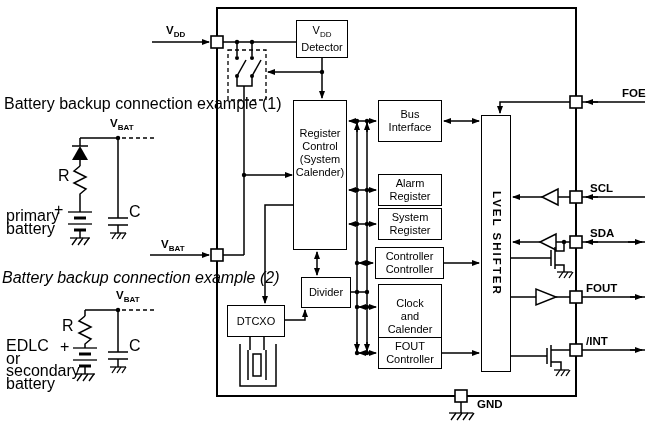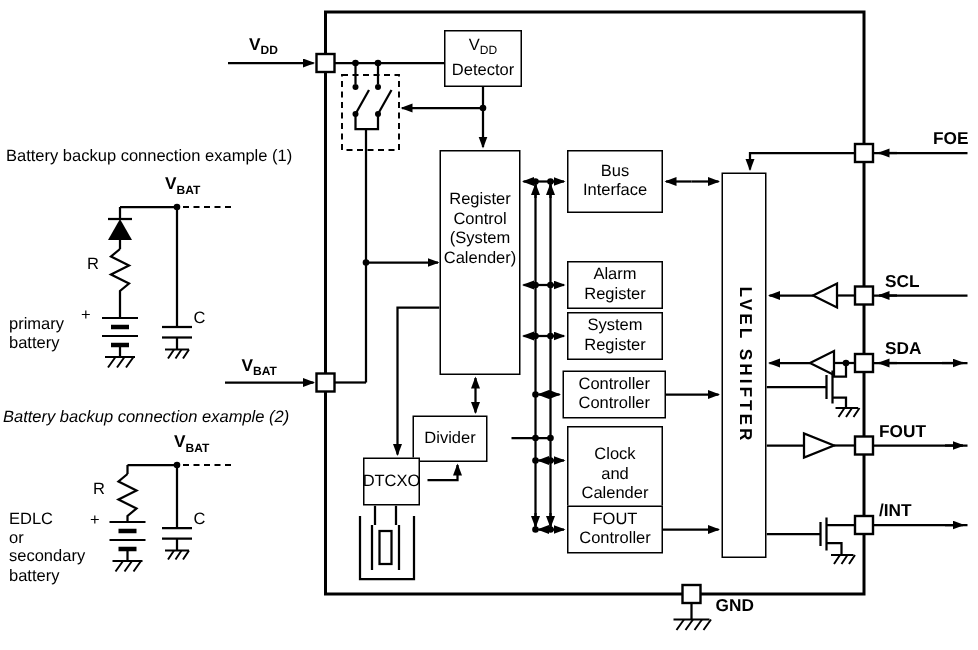--- a/index.html
+++ b/index.html
@@ -3,21 +3,21 @@
 <meta charset="utf-8">
 <style>
   html,body{margin:0;padding:0;background:#fff}
   .stage{position:relative;width:652px;height:433px;background:#fff;color:#000;
          font-family:"Liberation Sans",sans-serif;overflow:hidden}
   .stage svg{position:absolute;left:0;top:0;z-index:1}
   .blk{position:absolute;z-index:2;box-sizing:border-box;background:#fff;border:1.5px solid #000;
        display:flex;flex-direction:column;align-items:center;justify-content:center;
        font-size:11px;line-height:13px;text-align:center}
   .lbl{position:absolute;z-index:2;font-size:11.5px;font-weight:bold;white-space:nowrap}
-  .txt{position:absolute;z-index:2;font-size:11px;line-height:12.5px;white-space:nowrap}
+  .txt{position:absolute;z-index:2;font-size:16px;line-height:12.5px;white-space:nowrap}
   .sb{font-size:8px}
   .vert{writing-mode:vertical-rl;letter-spacing:2px;font-weight:bold;font-size:11.5px}
   svg .w{stroke:#000;stroke-width:1.5;fill:none}
   svg .thin{stroke:#000;stroke-width:1.3;fill:none}
   svg .thk{stroke:#000;stroke-width:3;fill:none}
   svg .dash{stroke:#000;stroke-width:1.3;fill:none;stroke-dasharray:4 3}
   svg .sq{fill:#fff;stroke:#000;stroke-width:1.6}
   svg .dot{fill:#000;stroke:none}
   svg .buf{fill:#fff;stroke:#000;stroke-width:1.5}
   svg .blkfill{fill:#000;stroke:none}
@@ -305,25 +305,25 @@
   <div>Clock</div>
   <div>and</div>
   <div>Calender</div>
 </div>
 
 <div class="blk" style="left:378px;top:337px;width:64px;height:32px;">
   <div>FOUT</div>
   <div>Controller</div>
 </div>
 
-<div class="blk" style="left:275px;top:277px;width:50px;height:31px;">
+<div class="blk" style="left:301px;top:277px;width:50px;height:31px;">
   <div>Divider</div>
 </div>
 
-<div class="blk" style="left:242px;top:305px;width:38px;height:32px;">
+<div class="blk" style="left:227px;top:305px;width:58px;height:32px;">
   <div>DTCXO</div>
 </div>
 
 <div class="blk" style="left:481px;top:115px;width:30px;height:257px;">
   <div class="vert">LVEL SHIFTER</div>
 </div>
 
 <div class="lbl" style="left:166px;top:24px;"><span>V</span><sub class="sb">DD</sub></div>
 <div class="lbl" style="left:161px;top:238px;"><span>V</span><sub class="sb">BAT</sub></div>
 <div class="lbl" style="left:590px;top:87px;padding-left:32px;">FOE</div>

